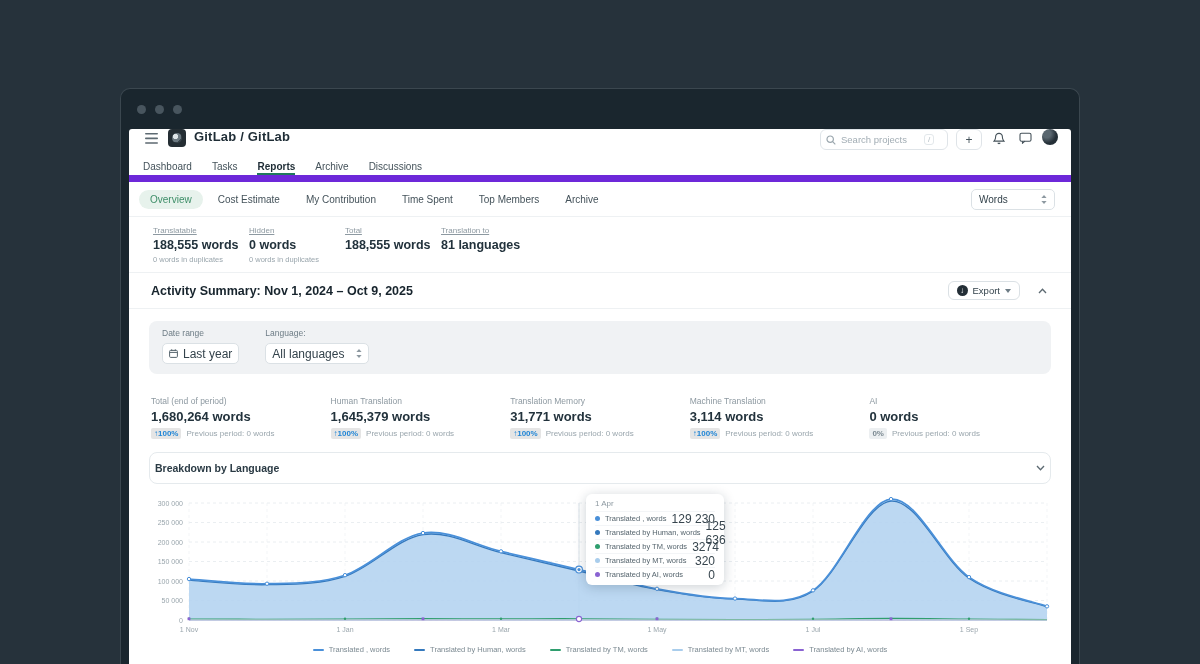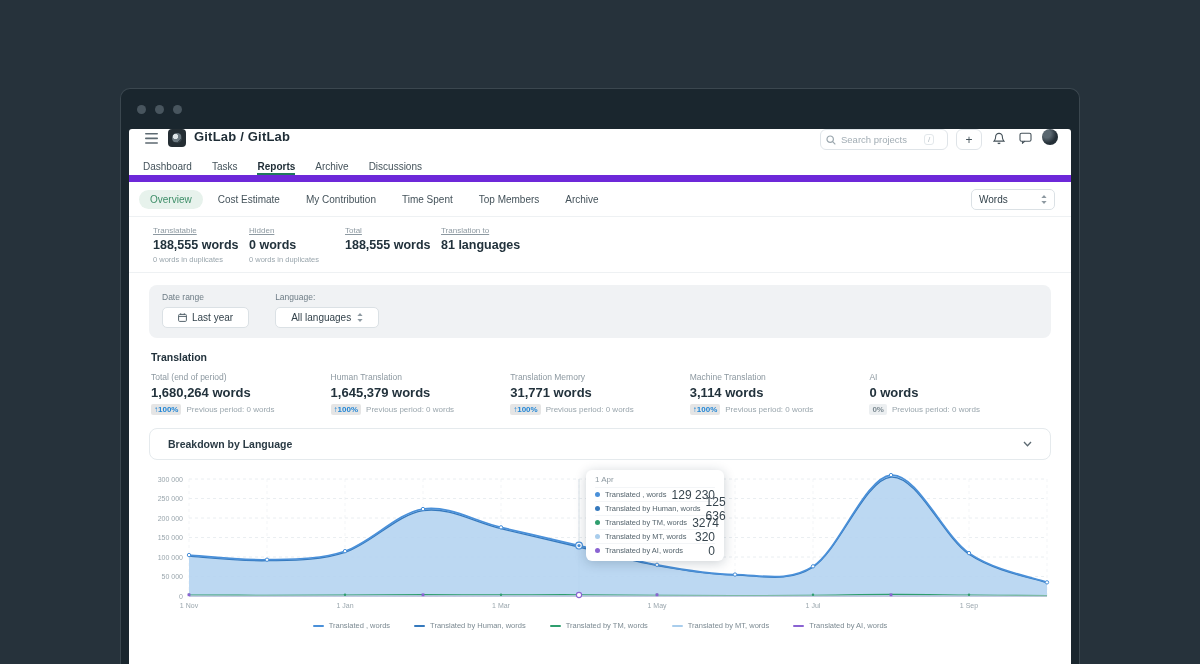--- a/index.html
+++ b/index.html
@@ -53,37 +53,37 @@
   .sumrow { display:flex; align-items:center; padding:8px 24px 8px 22px; border-bottom:1px solid #eef1f3; }
   .sumtitle { font-size:12.5px; font-weight:700; color:#17242d; }
   .exportbtn { margin-left:auto; display:flex; align-items:center; gap:5px; border:1px solid #dbe1e5; border-radius:6px; padding:3px 8px; background:#fff; cursor:pointer; }
   .expico { width:11px; height:11px; border-radius:50%; background:#232e36; color:#fff; font-size:8px; line-height:11px; text-align:center; }
   .exportbtn .xl { font-size:9.5px; color:#33424b; }
   .collapse { margin-left:18px; color:#5d6a72; cursor:pointer; display:flex; }
 
   
   .fpanel { margin:12px 20px 0; background:#f0f2f4; border-radius:8px; padding:7px 13px 10px; display:flex; gap:26px; }
   .fgroup .flab { font-size:8.5px; color:#6d7c85; margin-bottom:5px; }
-  .fbtn { background:#fff; border:1px solid #dbe1e5; border-radius:5px; height:21px; display:flex; align-items:center; gap:5px; padding:0 15px; font-size:10px; color:#33424b; cursor:pointer; }
+  .fbtn { background:#fff; border:1px solid #dbe1e5; border-radius:5px; height:21px; display:flex; align-items:center; gap:5px; padding:0 6px; font-size:12px; color:#33424b; cursor:pointer; }
   .fsel { width:104px; justify-content:space-between; }
 
   
   .transec { padding:13px 22px 0; }
   .transec h3 { font-size:10.5px; font-weight:700; color:#22323c; }
   .mrow { display:flex; margin-top:9px; }
   .metric { width:196px; }
   .metric .ml { font-size:8.5px; color:#8d99a1; margin-bottom:3px; }
   .metric .mv { font-size:13px; font-weight:700; color:#22323c; }
   .mdelta { display:flex; align-items:center; gap:5px; margin-top:4px; }
   .badge { font-size:8px; font-weight:700; color:#2186d6; background:#e5e5e5; border-radius:2px; padding:1px 3px; }
   .badge.gray { color:#7c8a92; background:#eceff1; }
   .mnote { font-size:8px; color:#9aa6ad; }
 
   
-  .bcard { margin:13px 20px 0; border:1px solid #e5eaed; border-radius:8px; padding:9px 18px; display:flex; align-items:center; justify-content:space-between; cursor:pointer; }
+  .bcard { margin:13px 20px 0; border:1px solid #e5eaed; border-radius:8px; padding:9px 5px; display:flex; align-items:center; justify-content:space-between; cursor:pointer; }
   .bcard .bt { font-size:10.5px; font-weight:600; color:#2a3a44; }
 
   
   .chartwrap { margin:6px 20px 0; position:relative; }
   .legend { display:flex; justify-content:center; gap:24px; margin-top:1px; }
   .litem { display:flex; align-items:center; gap:5px; font-size:7.5px; color:#7c8a92; }
   .ldash { width:11px; height:2px; border-radius:1px; display:block; }
   .tooltip { position:absolute; left:437px; top:4px; width:138px; background:#fff; border-radius:6px;
              box-shadow:0 2px 12px rgba(20,40,60,.22); padding:5px 9px 4px; z-index:5; }
   .tt-title { font-size:8px; color:#8d99a1; padding-bottom:3px; }
@@ -184,20 +184,35 @@
         <div class="sv">188,555 words</div>
         <div class="ss"></div>
       </div>
       <div class="stat">
         <div class="sl">Translation to</div>
         <div class="sv">81 languages</div>
         <div class="ss"></div>
       </div>
     </div>
 
+    <div class="sumrow">
+      <span class="sumtitle">Activity Summary: Nov 1, 2024 – Oct 9, 2025</span>
+      <button class="exportbtn">
+        <span class="expico">↓</span>
+        <span class="xl">Export</span>
+        <svg width="6" height="4" viewBox="0 0 6 4">
+            <path d="M0 0h6L3 4z" fill="#6d7c85"></path>
+          </svg>
+      </button>
+      <span class="collapse">
+        <svg width="9" height="6" viewBox="0 0 9 6" fill="none" stroke="#5d6a72" stroke-width="1.3">
+            <path d="M1 5l3.5-3.8L8 5"></path>
+          </svg>
+      </span>
+    </div>
 
     <div class="fpanel">
       <div class="fgroup">
         <div class="flab">Date range</div>
         <button class="fbtn">
           <svg width="9" height="9" viewBox="0 0 9 9" fill="none" stroke="#55646d" stroke-width="1">
               <rect x=".6" y="1.4" width="7.8" height="7" rx="1"></rect>
               <line x1=".6" y1="3.4" x2="8.4" y2="3.4"></line>
               <line x1="2.7" y1="0.3" x2="2.7" y2="2"></line>
               <line x1="6.3" y1="0.3" x2="6.3" y2="2"></line>
@@ -211,21 +226,20 @@
           <span>All languages</span>
           <svg width="6" height="9" viewBox="0 0 6 9">
               <path d="M3 0L5.6 3H.4z" fill="#8d99a1"></path>
               <path d="M3 9L.4 6h5.2z" fill="#8d99a1"></path>
             </svg>
         </button>
       </div>
     </div>
 
     <div class="transec">
-      <h3>Translation</h3>
       <div class="mrow">
         <div class="metric">
           <div class="ml">Total (end of period)</div>
           <div class="mv">1,680,264 words</div>
           <div class="mdelta">
               <span class="badge">↑100%</span>
               <span class="mnote">Previous period: 0 words</span>
             </div>
         </div>
         <div class="metric">

